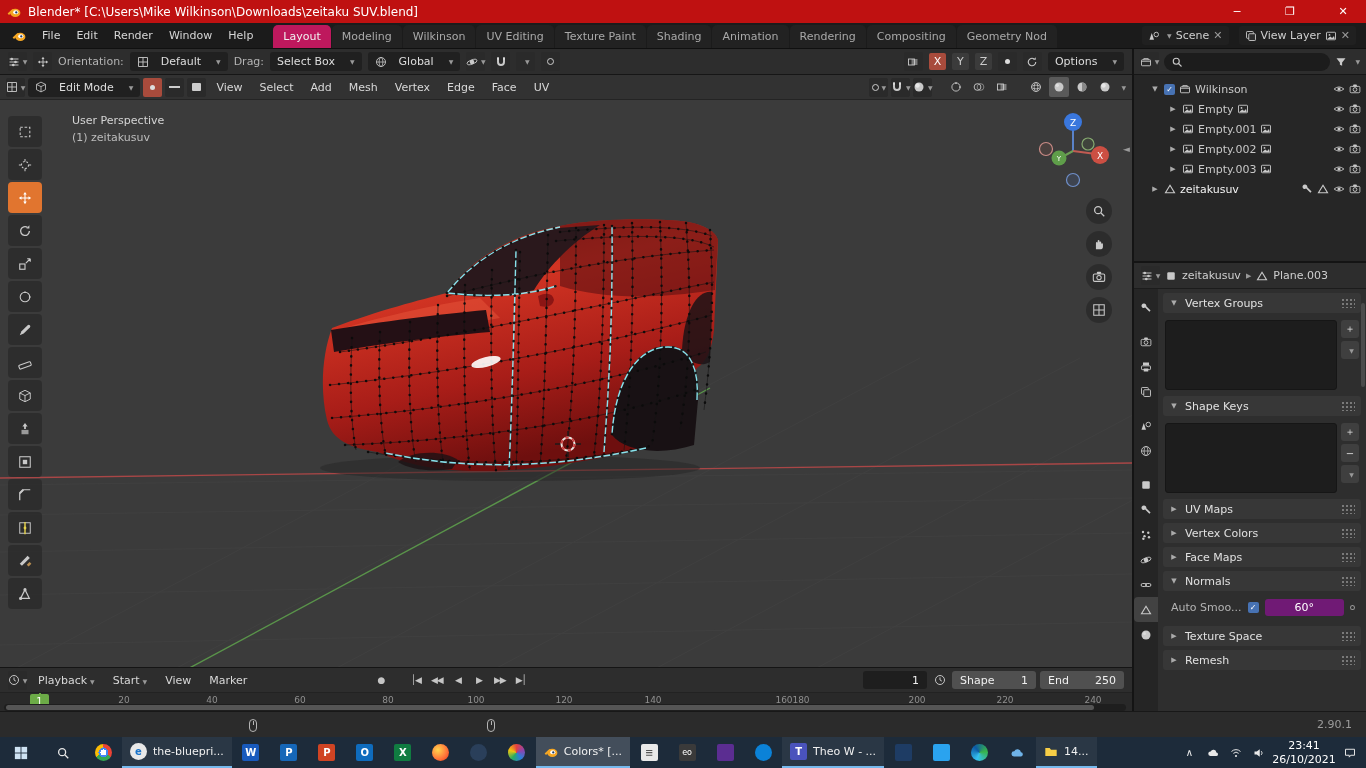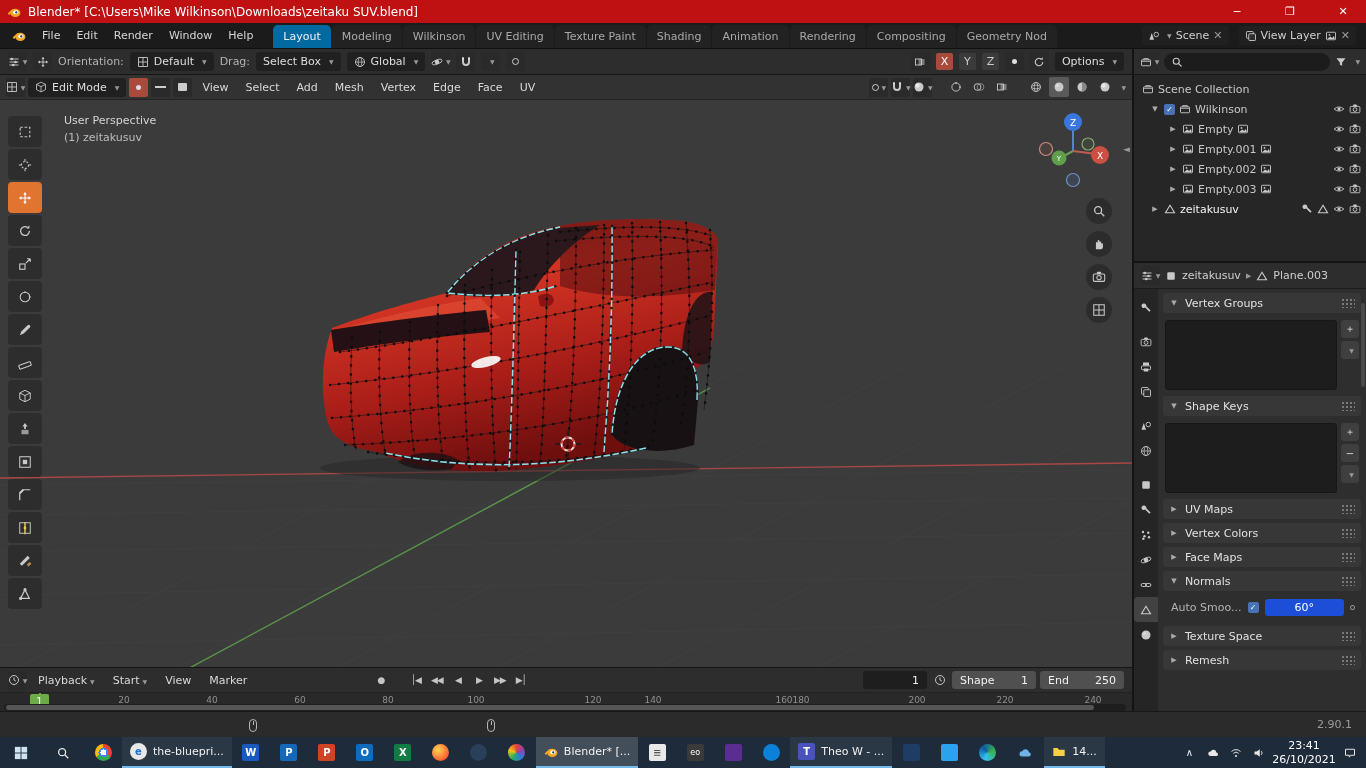--- a/index.html
+++ b/index.html
@@ -19,25 +19,25 @@
 .grip{margin-left:auto;width:14px;height:10px;flex:none;background-image:radial-gradient(#7a7a7a 1px,transparent 1.1px);background-size:4px 4px}
 
 #titlebar{position:absolute;left:0;top:0;width:1366px;height:23px;background:var(--c-titlebar,#bf1111);display:flex;align-items:center;gap:7px;padding-left:7px;color:#fff;font-size:12px}
 .win-btn{width:46px;height:23px;display:flex;align-items:center;justify-content:center;color:#fff;font-size:11px}
 #titlebar .spacer{flex:1}
 
 #menubar{position:absolute;left:0;top:23px;width:1366px;height:26px;background:#1b1b1b;display:flex;align-items:center;padding:0 4px;border-bottom:1px solid #101010}
 .menu-item{padding:8px 8px;height:100%;display:flex;align-items:center;color:#d6d6d6}
 .wtabs{display:flex;height:100%;align-items:flex-end;margin-left:12px}
 .wtab{height:23px;display:flex;align-items:center;padding:0 10px;margin-right:1px;border-radius:5px 5px 0 0;background:#222;color:#a9a9a9;white-space:nowrap}
-.wtab.active{background:#0369a1;color:#f0f0f0}
+.wtab.active{background:#be185d;color:#f0f0f0}
 .idsel{display:flex;align-items:center;gap:4px;height:19px;background:#202020;border-radius:3px;padding:0 6px}
 
 #toolrow{position:absolute;left:0;top:49px;width:1132px;height:26px;background:#2d2d2d;display:flex;align-items:center;gap:6px;padding:0 8px;border-bottom:1px solid #161616}
-.field{height:19px;background:#202020;border-radius:3px;display:flex;align-items:center;padding:0 7px;gap:5px;color:#ddd;white-space:nowrap}
+.field{height:19px;background:#202020;border-radius:3px;display:flex;align-items:center;padding:0 7px;gap:12px;color:#ddd;white-space:nowrap}
 .lbl{color:#b3b3b3;white-space:nowrap}
 .tgl{width:19px;height:19px;border-radius:2px;background:#2a2a2a;display:flex;align-items:center;justify-content:center}
 .ax{width:17px;height:17px;border-radius:2px;background:#3b3b3b;display:flex;align-items:center;justify-content:center;color:#ccc}
 .ax.active{background:var(--c-active_toggle,#a84b3c);color:#fff}
 
 #outliner-header{position:absolute;left:1134px;top:49px;width:232px;height:26px;background:#2d2d2d;display:flex;align-items:center;gap:5px;padding:0 6px;border-bottom:1px solid #161616}
 .search{flex:1;height:18px;background:#1c1c1c;border-radius:9px;display:flex;align-items:center;gap:4px;padding:0 7px}
 .search input{background:transparent;border:0;outline:0;color:#ddd;width:100%;font-size:11px;font-family:inherit}
 
 #viewport{position:absolute;left:0;top:75px;width:1132px;height:592px;background:#3b3b3b}
@@ -46,21 +46,21 @@
 .selmode{width:19px;height:19px;border-radius:2px;background:#2a2a2a;display:flex;align-items:center;justify-content:center}
 .selmode.active{background:var(--c-active_toggle,#a84b3c)}
 .dotg{width:7px;height:7px;border:1.4px solid #ccc;border-radius:50%}
 .dotv{width:5px;height:5px;background:#ddd;border-radius:50%}
 .linev{width:11px;height:2px;background:#ccc}
 .facev{width:9px;height:8px;background:#ccc;border-radius:1px}
 .shadebtn{width:20px;height:20px;border-radius:2px;display:flex;align-items:center;justify-content:center}
 .shadebtn.active{background:#5a5a5a}
 #vp-body{position:absolute;left:0;top:25px;right:0;bottom:0;overflow:hidden}
 #scene{display:block;width:100%;height:100%}
-#vp-overlay-text{position:absolute;left:64px;top:12px;line-height:17px;color:#d4d4d4;pointer-events:none}
+#vp-overlay-text{position:absolute;left:72px;top:12px;line-height:17px;color:#d4d4d4;pointer-events:none}
 #vp-overlay-text .sub{color:#bdbdbd}
 #lefttools{position:absolute;left:8px;top:16px;display:flex;flex-direction:column;gap:2px}
 .tool-btn{width:34px;height:31px;background:rgba(44,44,44,.92);border-radius:4px;display:flex;align-items:center;justify-content:center}
 .tool-btn.active{background:var(--c-accent,#e1752f)}
 .tool-btn.active svg{color:#fff}
 #gizmo{position:absolute;right:16px;top:8px;width:86px;height:86px}
 #vp-nav{position:absolute;right:20px;top:98px;display:flex;flex-direction:column;gap:7px}
 .nav-btn{width:26px;height:26px;border-radius:50%;background:rgba(32,32,32,.55);display:flex;align-items:center;justify-content:center}
 #sidebar-arrow{position:absolute;right:2px;top:44px;color:#9a9a9a;font-size:9px}
 
@@ -78,21 +78,21 @@
 .ptab{width:24px;height:25px;display:flex;align-items:center;justify-content:center}
 .ptab.active{background:#424242;border-radius:4px 0 0 4px}
 .ptab-gap{height:9px}
 #props-content{position:absolute;left:24px;top:26px;right:0;bottom:0;padding:4px 5px 0 5px;display:flex;flex-direction:column;gap:4px;overflow:hidden}
 .panel-h{height:20px;background:#373737;border-radius:3px;display:flex;align-items:center;gap:6px;padding:0 6px;color:#e0e0e0;flex:none}
 .panel-body{display:flex;gap:4px;padding:3px 2px 2px 2px}
 .listbox{flex:1;height:70px;background:#1d1d1d;border:1px solid #161616;border-radius:3px}
 .sidebtns{display:flex;flex-direction:column;gap:3px}
 .sbtn{width:18px;height:18px;background:#3f3f3f;border-radius:3px;display:flex;align-items:center;justify-content:center;color:#ddd;font-size:10px}
 .nrow{display:flex;align-items:center;gap:6px;padding:4px 6px 6px 8px}
-.valfield{width:86px;height:17px;background:#1d4ed8;border-radius:3px;display:flex;align-items:center;justify-content:center;color:#fff}
+.valfield{width:86px;height:17px;background:#701a75;border-radius:3px;display:flex;align-items:center;justify-content:center;color:#fff}
 .animdot{width:5px;height:5px;border:1px solid #999;border-radius:50%}
 #props-scroll{position:absolute;right:1px;top:40px;width:4px;height:84px;background:#5a5a5a;border-radius:2px;opacity:.65}
 
 #timeline{position:absolute;left:0;top:667px;width:1132px;height:44px;background:#2b2b2b;border-top:1px solid #151515}
 #tl-header{height:24px;background:#2d2d2d;display:flex;align-items:center;gap:4px;padding:0 8px}
 .tbtn{min-width:17px;height:18px;display:flex;align-items:center;justify-content:center;color:#c5c5c5;font-size:9px;letter-spacing:-1px}
 #tl-frame{width:64px;height:18px;background:#1e1e1e;border-radius:3px;display:flex;align-items:center;justify-content:flex-end;padding:0 8px;color:#eee}
 .rangefield{width:84px;height:18px;background:#505050;border-radius:3px;display:flex;align-items:center;justify-content:space-between;padding:0 8px;color:#f0f0f0}
 #tl-ruler{position:relative;height:20px;background:#292929;border-top:1px solid #222}
 .tick{position:absolute;top:2px;transform:translateX(-50%);font-size:9px;color:#8f8f8f}
@@ -807,26 +807,20 @@
             <svg class="ic">
               <use href="#i-grid"></use>
             </svg>
           </div>
       </div>
       <div id="sidebar-arrow">◄</div>
     </div>
   </div>
 
   <div id="outliner">
-    <div class="ol-row" style="padding-left:8px">
-      <svg class="ic12">
-          <use href="#i-collection"></use>
-        </svg>
-      <span class="ol-label">Scene Collection</span>
-    </div>
     <div class="ol-row" style="padding-left:16px">
       <span class="arr">▼</span>
       <span class="chk">✓</span>
       <svg class="ic12">
           <use href="#i-collection"></use>
         </svg>
       <span class="ol-label">Wilkinson</span>
       <span class="ol-spacer"></span>
       <svg class="ic12">
           <use href="#i-eye"></use>
@@ -1119,21 +1113,21 @@
         <span>End</span>
           <span>250</span>
       </div>
     </div>
     <div id="tl-ruler">
       <span class="tick" style="left:124px">20</span>
       <span class="tick" style="left:212px">40</span>
       <span class="tick" style="left:300px">60</span>
       <span class="tick" style="left:388px">80</span>
       <span class="tick" style="left:476px">100</span>
-      <span class="tick" style="left:593px">120</span>
+      <span class="tick" style="left:564px">120</span>
       <span class="tick" style="left:653px">140</span>
       <span class="tick" style="left:784px">160</span>
       <span class="tick" style="left:801px">180</span>
       <span class="tick" style="left:917px">200</span>
       <span class="tick" style="left:1005px">220</span>
       <span class="tick" style="left:1093px">240</span>
       <div id="playhead-line"></div>
       <div id="playhead-label">1</div>
       <div id="tl-scroll">
           <div class="handle"></div>
@@ -1186,21 +1180,21 @@
     <div class="tb-ico">
         <div class="appic ic-steam"></div>
       </div>
     <div class="tb-ico">
         <div class="appic ic-photos"></div>
       </div>
     <div class="tb-win active">
       <svg class="ic">
           <use href="#i-blenderlogo"></use>
         </svg>
-      <span class="tb-label">Blender* [...</span>
+      <span class="tb-label">Colors* [...</span>
     </div>
     <div class="tb-ico">
         <div class="appic ic-note">≡</div>
       </div>
     <div class="tb-ico">
         <div class="appic ic-dark">eo</div>
       </div>
     <div class="tb-ico">
         <div class="appic ic-purple"></div>
       </div>

